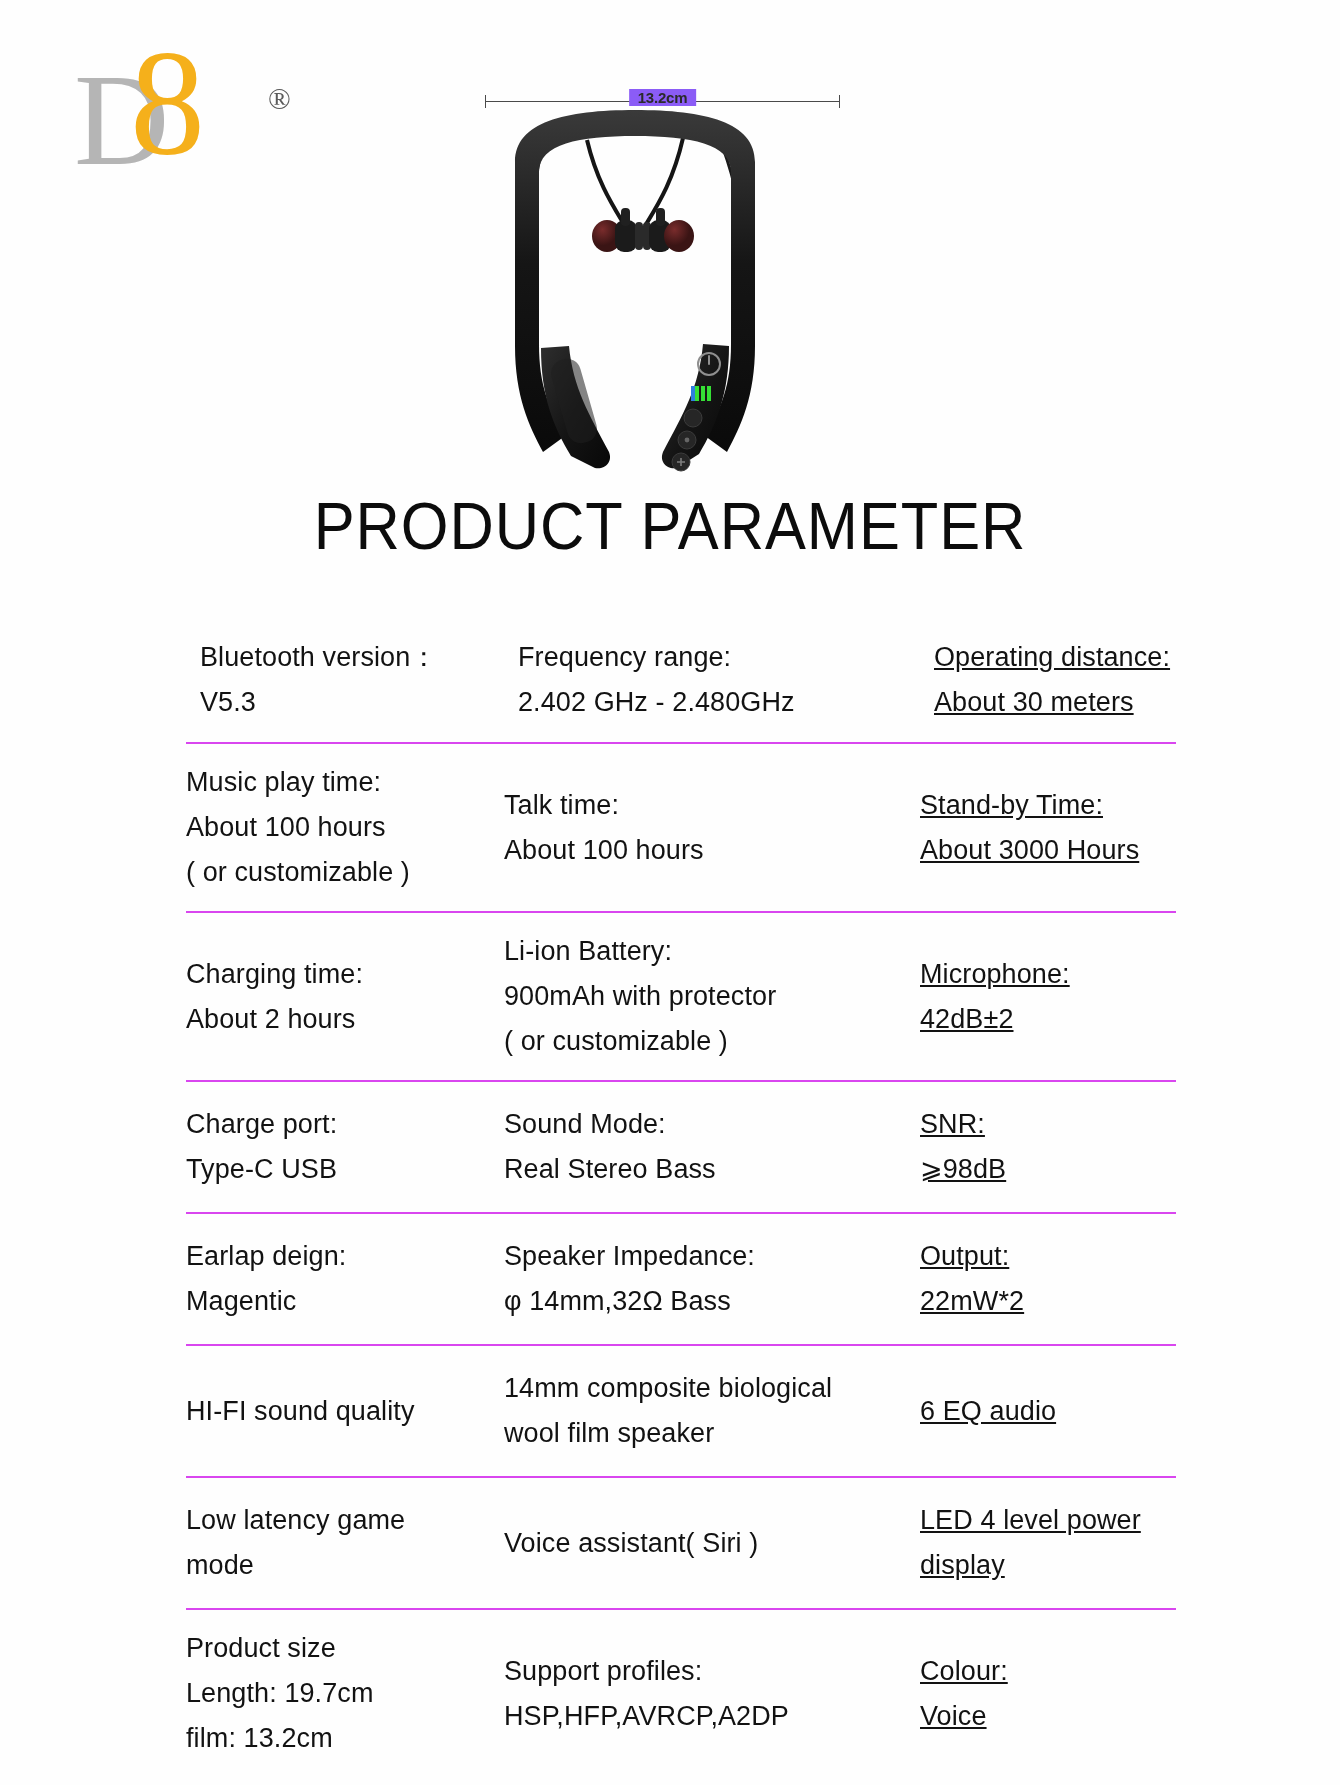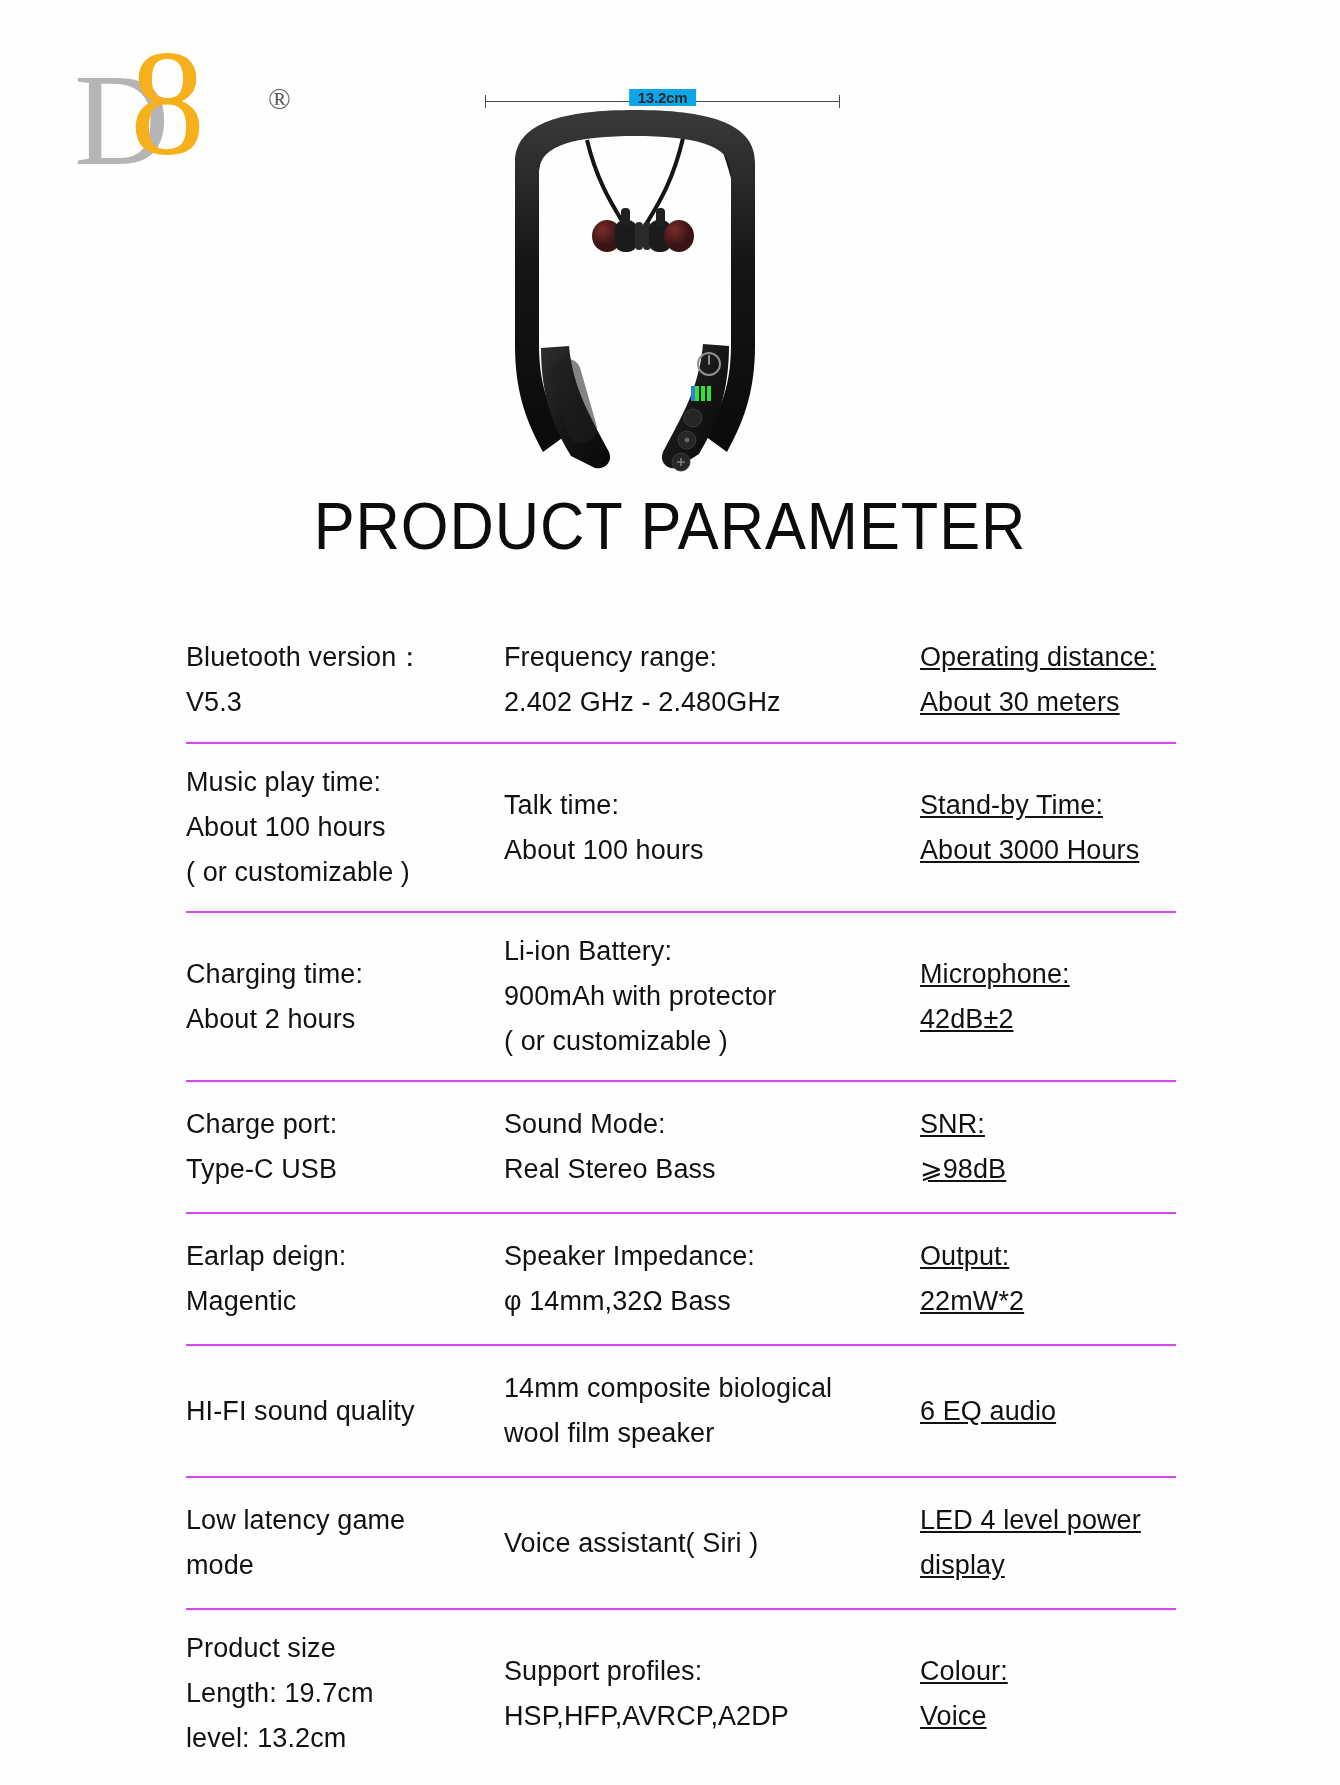--- a/index.html
+++ b/index.html
@@ -24,21 +24,21 @@
   .hero { position:absolute; left:455px; top:72px; width:430px; height:400px; }
 
   .dim-h {
     position:absolute; left:30px; top:20px; width:355px; height:20px;
   }
   .dim-h .rule { position:absolute; top:9px; left:0; width:100%; height:1px; background:#4a4a4a; }
   .dim-h .cap-l { position:absolute; left:0; top:3px; width:1px; height:13px; background:#4a4a4a; }
   .dim-h .cap-r { position:absolute; right:0; top:3px; width:1px; height:13px; background:#4a4a4a; }
   .dim-h .txt {
     position:absolute; left:50%; top:-3px; transform:translateX(-50%);
-    background:#0ea5e9; padding:0 9px; font-size:15px; font-weight:700; color:#2a2a2a;
+    background:#8b5cf6; padding:0 9px; font-size:15px; font-weight:700; color:#2a2a2a;
     letter-spacing:-.2px;
   }
 
   .dim-v { position:absolute; left:358px; top:34px; width:80px; height:368px; }
   .dim-v .rule { position:absolute; left:9px; top:0; width:1px; height:100%; background:#4a4a4a; }
   .dim-v .cap-t { position:absolute; left:3px; top:0; width:13px; height:1px; background:#4a4a4a; }
   .dim-v .cap-b { position:absolute; left:3px; bottom:0; width:13px; height:1px; background:#4a4a4a; }
   .dim-v .txt {
     position:absolute; left:17px; top:50%; transform:translateY(-50%);
     font-size:15px; font-weight:700; color:#2a2a2a; background:#fefefe;
@@ -62,21 +62,21 @@
   
   .specs { position:absolute; left:186px; top:630px; width:990px; }
   .srow {
     display:grid;
     grid-template-columns:300px 420px 270px;
     border-top:2px solid #d946ef;
     padding:16px 0 16px 0;
     align-items:center;
     min-height:132px;
   }
-  .srow.first { border-top:none; padding-top:4px; min-height:112px; }
+  .srow.first { border-top:none; padding-top:4px; min-height:112px;margin-left:14px; }
   .cell { padding-right:14px; }
   .cell .line {
     font-size:27px;
     line-height:45px;
     color:#121212;
     white-space:pre-line;
     letter-spacing:.1px;
   }
   .c1 { padding-left:0px; }
   .c2 { padding-left:18px; }
@@ -283,21 +283,21 @@
       <div class="cell c3">
           <div class="line">LED 4 level power
 display</div>
         </div>
     </div>
 
     <div class="srow">
       <div class="cell c1">
           <div class="line">Product size
 Length: 19.7cm
-level: 13.2cm</div>
+film: 13.2cm</div>
         </div>
       <div class="cell c2">
           <div class="line">Support profiles:
 HSP,HFP,AVRCP,A2DP</div>
         </div>
       <div class="cell c3">
           <div class="line">Colour:
 Voice</div>
         </div>
     </div>

